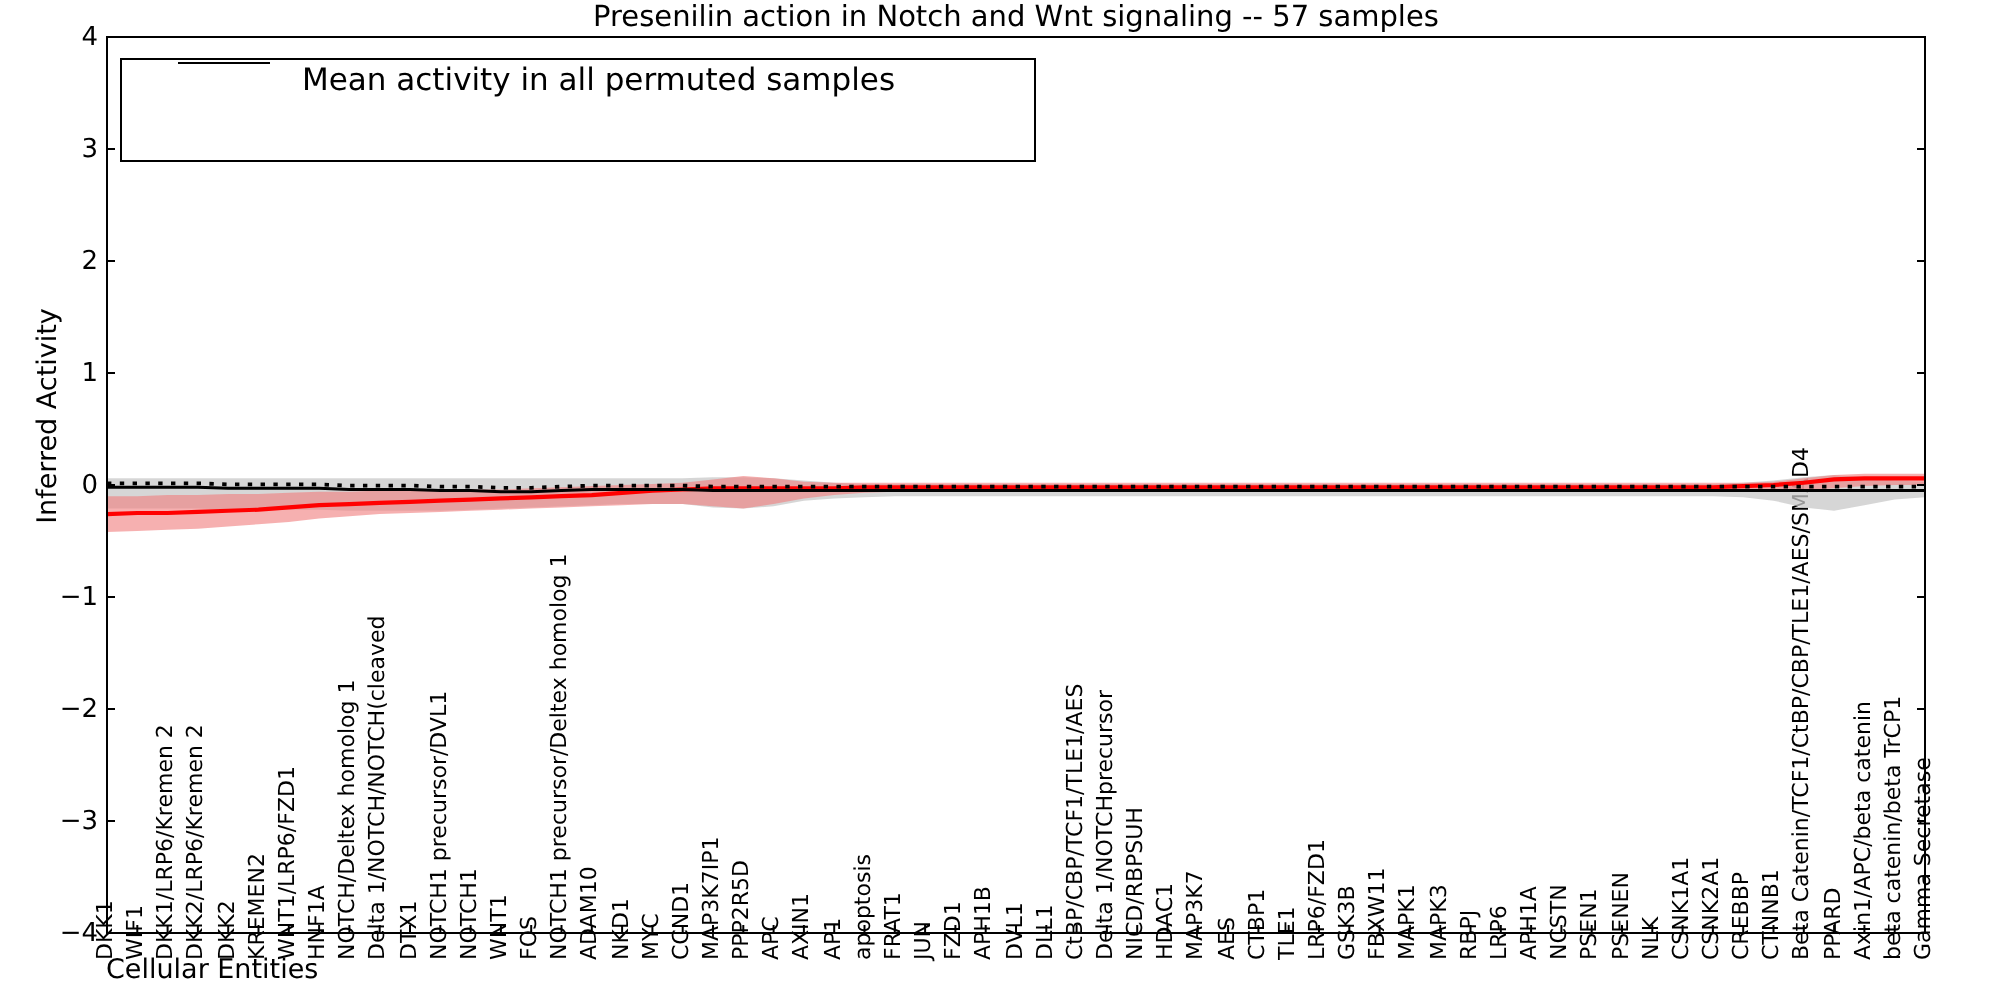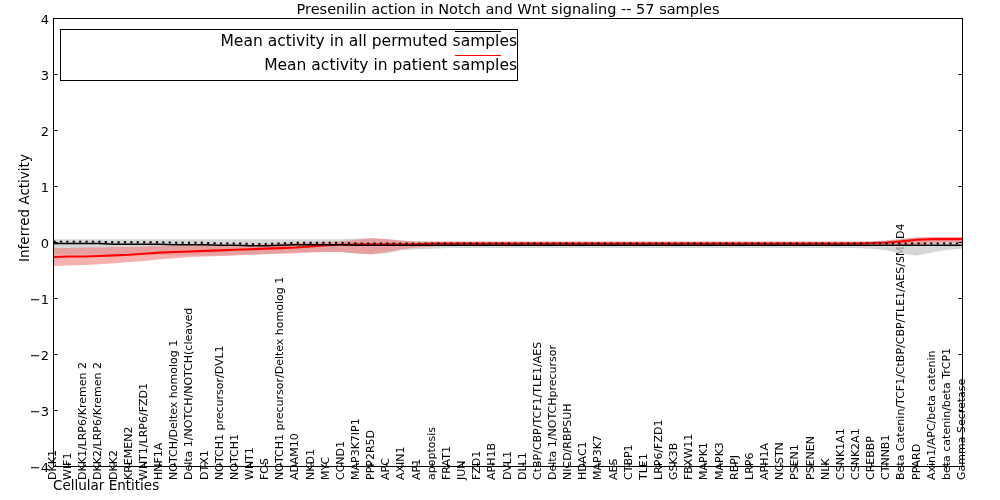--- a/index.html
+++ b/index.html
@@ -86,22 +86,21 @@
     height: 52px;
     border: 1.1px solid #000;
     background: #ffffff;
     box-sizing: border-box;
   }
   .legend-row {
     position: absolute;
     left: 16px; right: 0;
     height: 26px;
     display: flex;
-    align-items: flex-end;
-    flex-direction: column;
+    align-items: flex-start;
   }
   .legend-swatch {
     width: 46px;
     height: 0;
     margin-left: 12px;
     margin-right: 16px;
     border-top-width: 1.6px;
     border-top-style: solid;
     flex: 0 0 auto;
   }
@@ -288,19 +287,15 @@
         <line x1="962.5" x2="962.5" y1="466.5" y2="462.5" stroke="#000" stroke-width="1"></line>
       </g>
     <rect id="plot-frame" x="53.5" y="18.5" width="909" height="448" fill="none" stroke="#000000" stroke-width="1"></rect>
   </svg>
 
   <div id="legend">
     <div class="legend-row" style="top:1px;">
       <span class="legend-swatch" style="border-top-color:#000000;"></span>
       <span class="legend-text">Mean activity in all permuted samples</span>
     </div>
-    <div class="legend-row" style="top:25px;">
-      <span class="legend-swatch" style="border-top-color:#ff0000;"></span>
-      <span class="legend-text">Mean activity in patient samples</span>
-    </div>
   </div>
 
 </div>
 
 </body></html>

